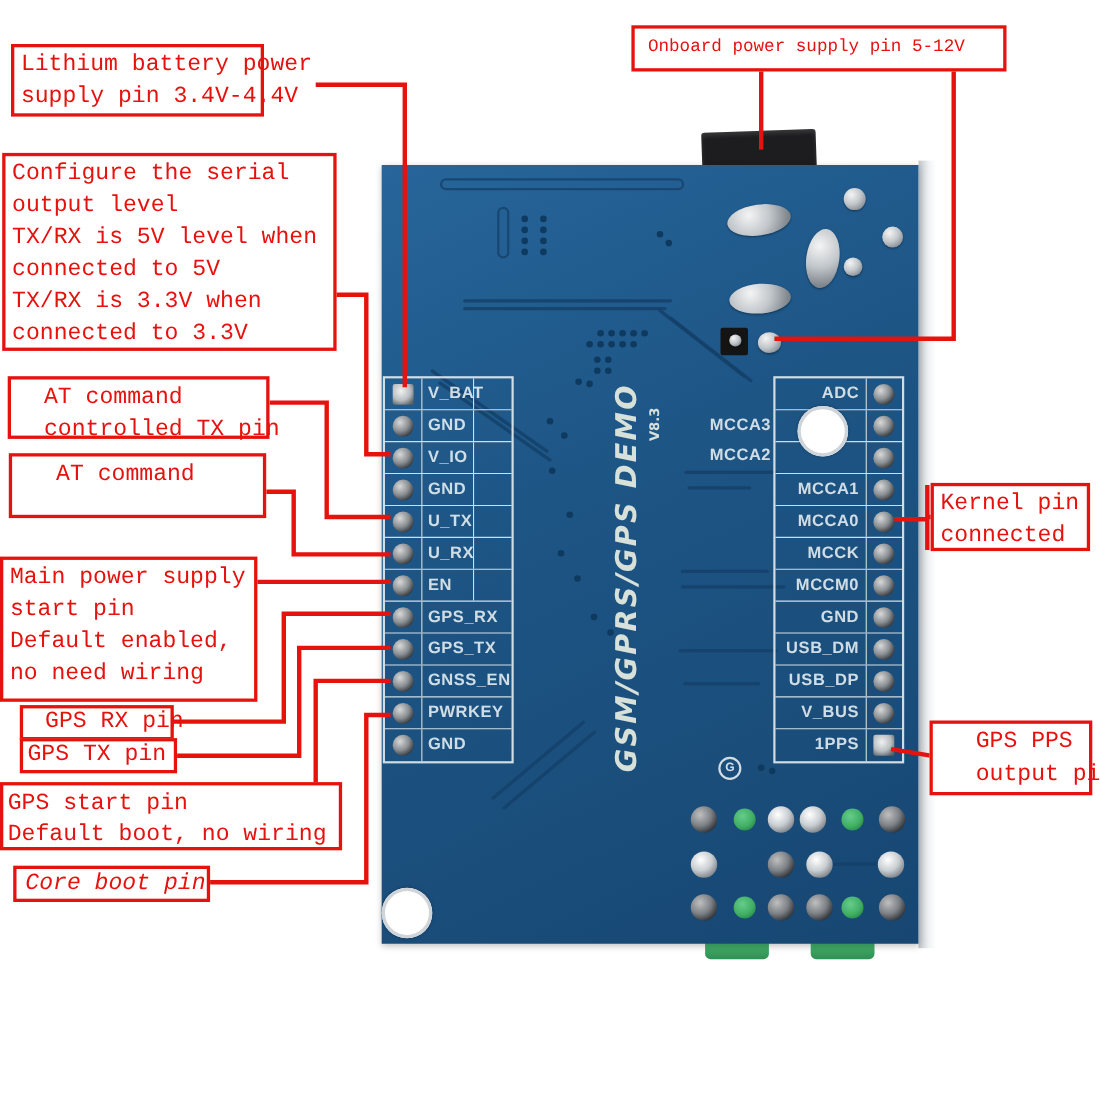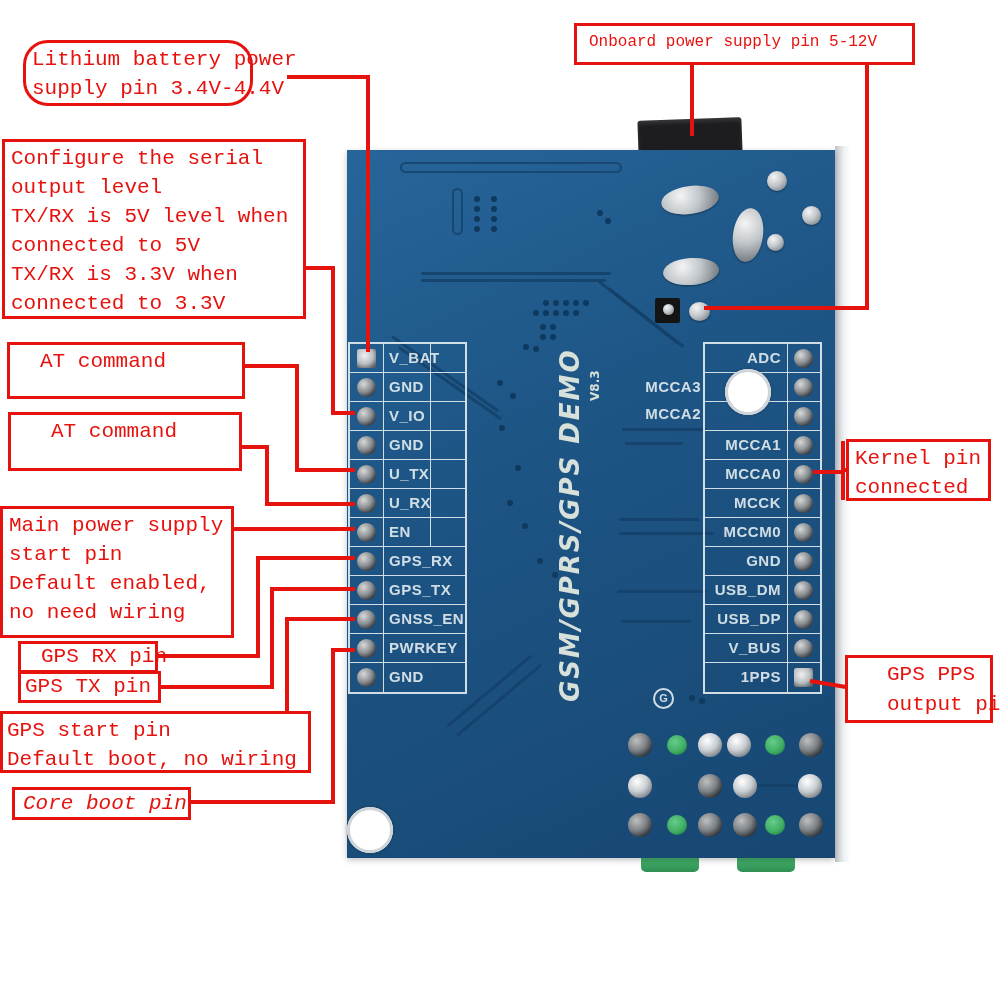--- a/index.html
+++ b/index.html
@@ -329,40 +329,41 @@
       <path d="M233 529 H355"></path>
       <path d="M157 656 H258 V558 H355"></path>
       <path d="M160 687 H272 V589 H355"></path>
       <path d="M287 712 V619 H355"></path>
       <path d="M190 802 H333 V650 H355"></path>
       <path d="M813 472 H843 M843 441 V500 M843 470 H847"></path>
       <path d="M810 681 L846 687"></path>
     </g>
   </svg>
 
-  <div class="callout" style="left:23px;top:40px;width:230px;height:66px;border-radius:25px;">
+  <div class="callout" style="left:10px;top:40px;width:230px;height:66px;">
     <span class="ln">Lithium battery power</span>
     <span class="ln">supply pin 3.4V-4.4V</span>
   </div>
 
   <div class="callout" style="left:574px;top:23px;width:341px;height:42px;font-size:16px;padding-left:12px;">
     <span class="ln">Onboard power supply pin 5-12V</span>
   </div>
 
   <div class="callout" style="left:2px;top:139px;width:304px;height:180px;">
     <span class="ln">Configure the serial</span>
     <span class="ln">output level</span>
     <span class="ln">TX/RX is 5V level when</span>
     <span class="ln">connected to 5V</span>
     <span class="ln">TX/RX is 3.3V when</span>
     <span class="ln">connected to 3.3V</span>
   </div>
 
   <div class="callout" style="left:7px;top:342px;width:238px;height:57px;padding-left:30px;">
     <span class="ln">AT command</span>
+    <span class="ln">controlled TX pin</span>
   </div>
 
   <div class="callout" style="left:8px;top:412px;width:234px;height:59px;padding-left:40px;">
     <span class="ln">AT command</span>
   </div>
 
   <div class="callout" style="left:0px;top:506px;width:234px;height:132px;">
     <span class="ln">Main power supply</span>
     <span class="ln">start pin</span>
     <span class="ln">Default enabled,</span>

